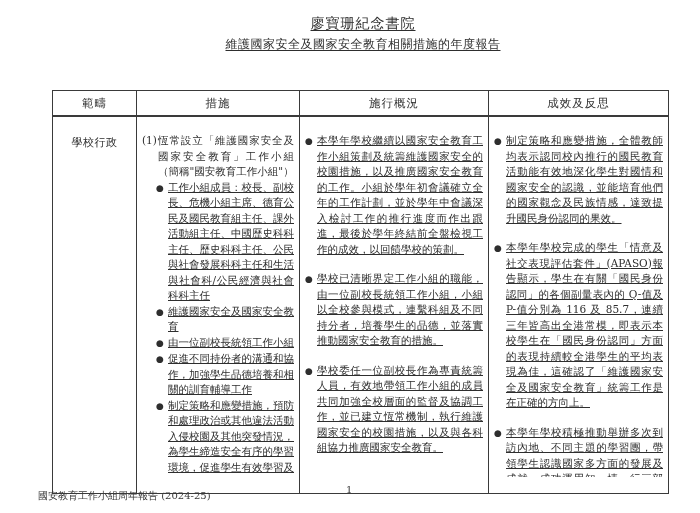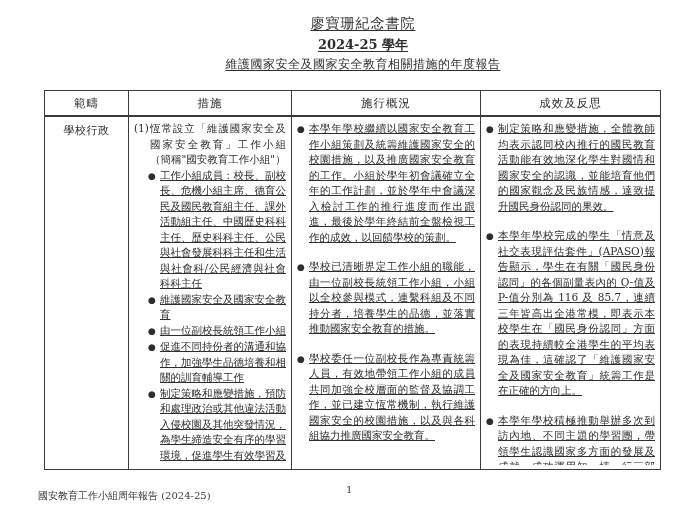--- a/index.html
+++ b/index.html
@@ -11,36 +11,36 @@
     position:relative;
     overflow:hidden;
   }
   .doc-title { text-align:center; padding-top:15px; line-height:1.25;margin-left:26px; }
   .title-line { text-decoration:underline; text-underline-offset:2px; }
   .t1 { font-size:14px; letter-spacing:1px; }
   .t2 { font-size:13px; font-weight:bold; margin-top:4px; }
   .t3 { font-size:12px; margin-top:4px; letter-spacing:0.5px; }
 
   table.report {
-    position:absolute; left:44px; top:90px;
+    position:absolute; left:52px; top:90px;
     width:616px;
     border-collapse:collapse; table-layout:fixed;
   }
   .report th, .report td { border:1px solid #3a3a3a; }
   .report thead th {
     font-weight:normal; font-size:11.5px;
     padding:5px 2px 4px 2px;
     border-bottom:2px solid #3a3a3a;
     letter-spacing:1px;
   }
   .report tbody td {
     vertical-align:top;
     font-size:10.5px;
     line-height:15.5px;
-    padding:4px 5px;
+    padding:16px 5px;
   }
   .cellwrap { height:344px; overflow:hidden; }
   .cat { text-align:center; font-size:11px; letter-spacing:0.5px; padding-top:2px; }
 
   .numbered { display:flex; }
   .numbered .num { flex:0 0 16px; }
   .numbered .ntext { flex:1; text-align:justify; }
   .sublist { padding-left:14px; }
   .bullet-item { display:flex; }
   .bullet-item .bullet { flex:0 0 12px; font-size:9px; padding-top:1px; }
@@ -50,21 +50,20 @@
 
   .footer { position:absolute; left:0; top:481px; width:700px; font-size:10px; color:#3a3a3a; }
   .footer .doc-label { position:absolute; left:38px; top:8px; }
   .footer .pageno { position:absolute; left:346px; top:3px; }
 </style>
 </head>
 <body>
 
 <div class="doc-title">
   <div class="title-line t1">廖寶珊紀念書院</div>
-  <div class="title-line t2">2024-25 學年</div>
   <div class="title-line t3">維護國家安全及國家安全教育相關措施的年度報告</div>
 </div>
 
 <table class="report">
   <colgroup>
     <col style="width:84px">
     <col style="width:163px">
     <col style="width:189px">
     <col style="width:180px">
   </colgroup>

